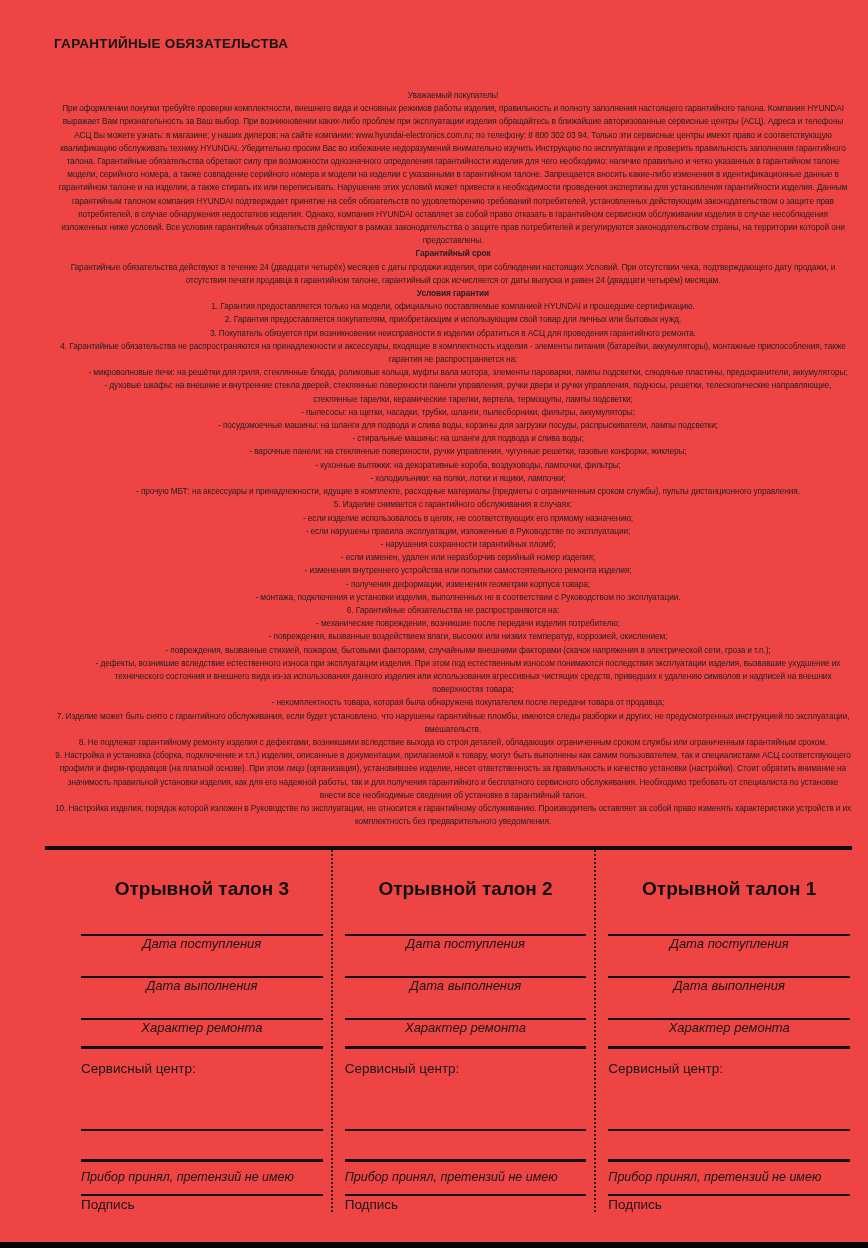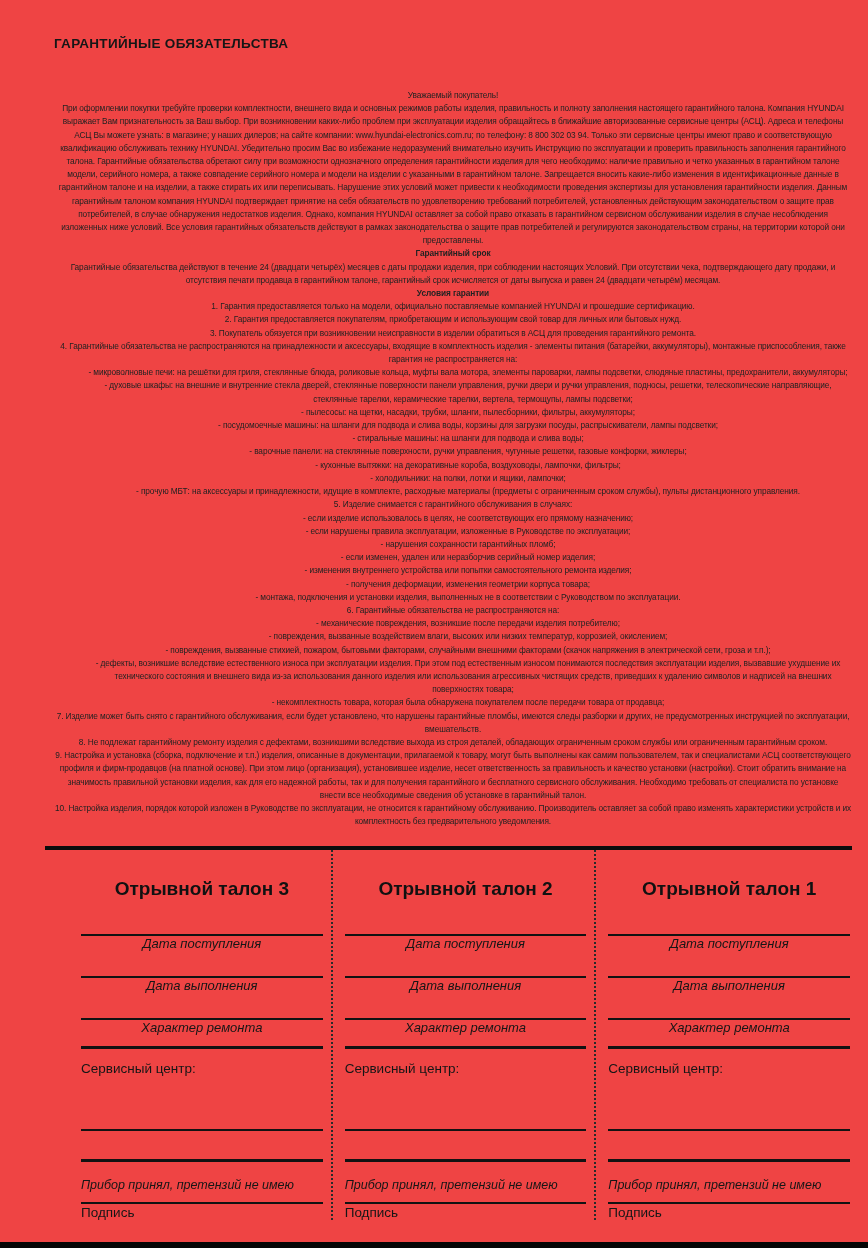--- a/index.html
+++ b/index.html
@@ -35,21 +35,21 @@
   .c-field {
     border-top:2px solid #121212; text-align:center;
     font-style:italic; font-size:13px; line-height:16px; color:#161616;
   }
   .c-field.f1 { margin-top:34px; }
   .c-field.f2, .c-field.f3 { margin-top:24px; }
   .c-thick { height:3px; background:#121212; margin-top:10px; }
   .c-sc { margin-top:12px; font-size:13.5px; line-height:16px; padding-bottom:20px; border-bottom:6px solid #ef4444; color:#161616; }
   .c-blank { height:26px; border-bottom:2px solid #121212; }
   .c-thick2 { height:3px; background:#121212; margin-top:28px; }
-  .c-accept { font-style:italic; font-size:12.5px; line-height:15px; padding-top:16px; padding-bottom:9px; border-bottom:2px solid #121212; color:#161616; }
+  .c-accept { font-style:italic; font-size:12.5px; line-height:15px; padding-top:8px; padding-bottom:9px; border-bottom:2px solid #121212; color:#161616; }
   .c-sign { padding-top:1px; font-size:13.5px; color:#161616; }
 
   .page-bottom-bar { position:absolute; left:0; right:0; bottom:0; height:6px; background:#050505; }
 </style>
 </head>
 <body>
 
 <div class="page">
   <h1 class="doc-title">ГАРАНТИЙНЫЕ ОБЯЗАТЕЛЬСТВА</h1>
 

